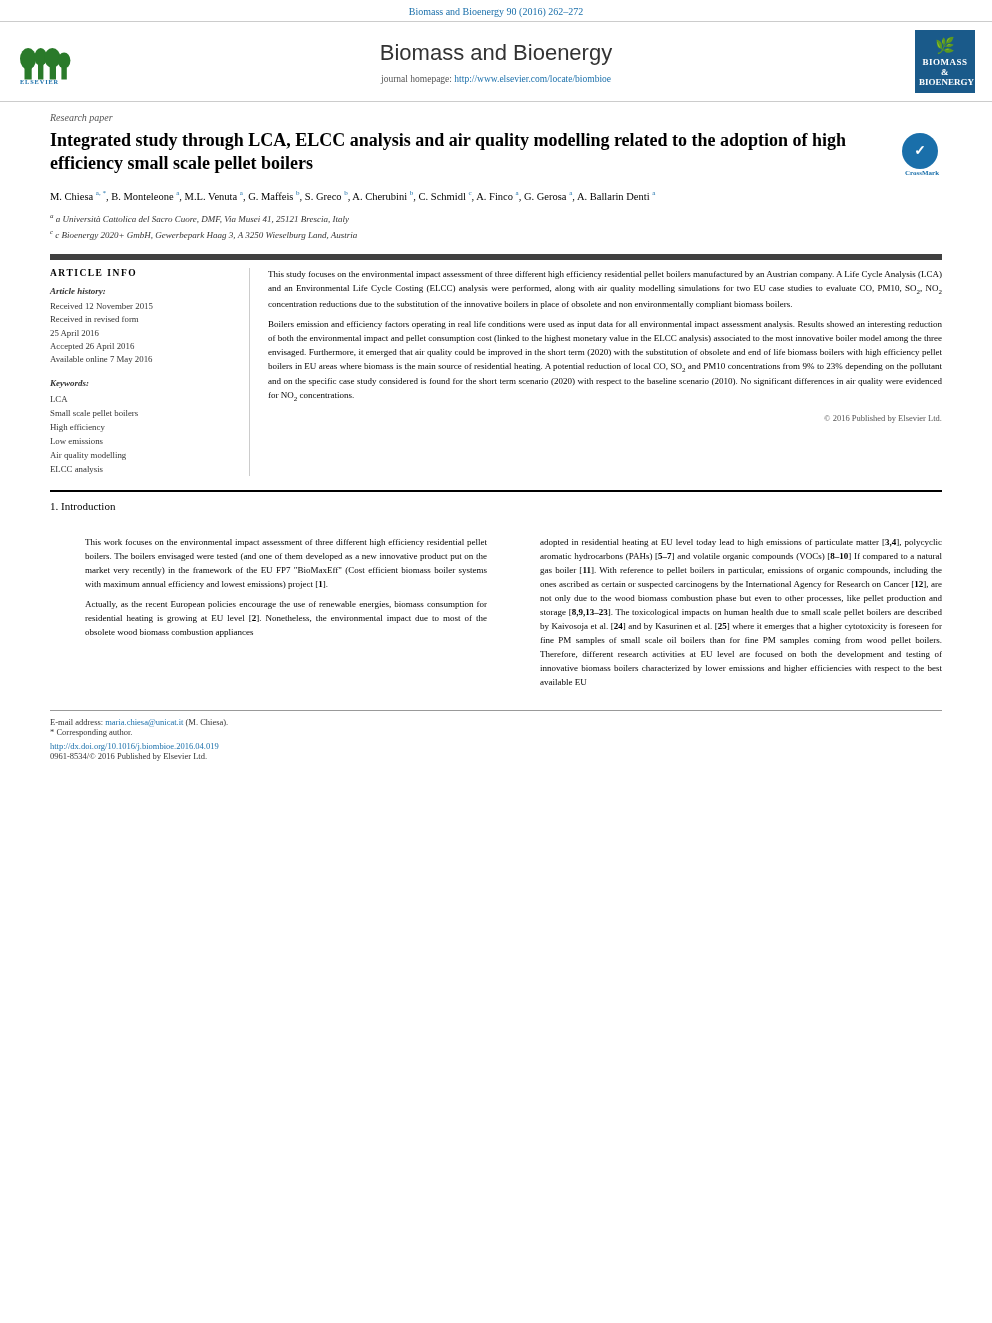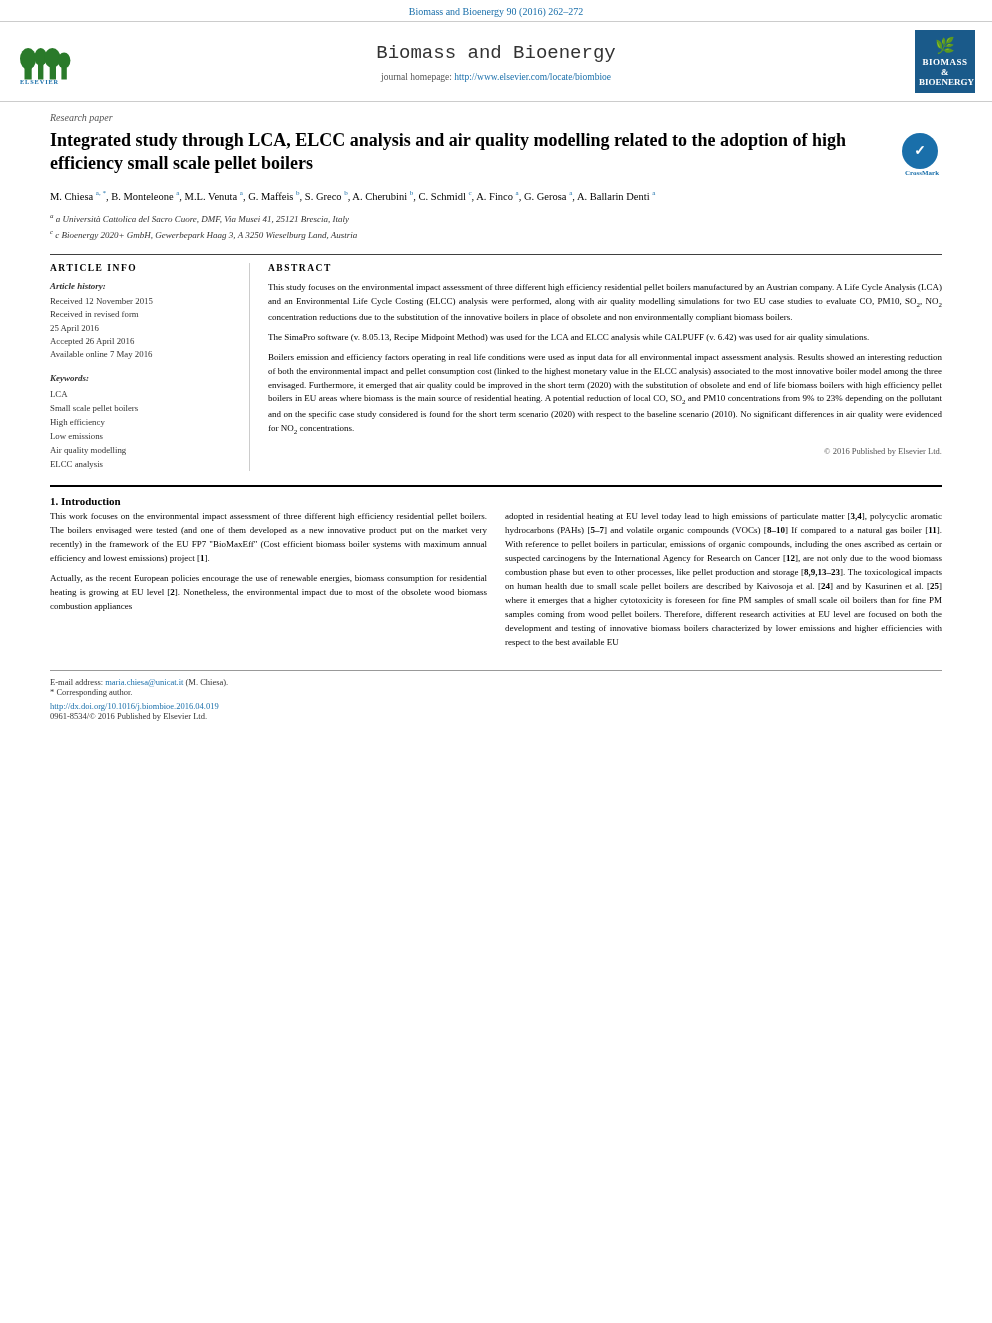--- a/index.html
+++ b/index.html
@@ -45,24 +45,24 @@
     .sciencedirect-line {
       font-size: 9.5px;
       color: #555;
       margin-bottom: 4px;
     }
     .sciencedirect-line a {
       color: #1a6faa;
       text-decoration: none;
     }
     .journal-title-main {
-      font-size: 19px;
+      font-size: 22px;
       font-weight: normal;
       color: #333;
-      font-family: Liberation Mono, monospace;
+      font-family: Liberation Sans, sans-serif;
       margin-bottom: 8px;
     }
     .journal-homepage {
       font-size: 9.5px;
       color: #555;
     }
     .journal-homepage a {
       color: #1a6faa;
       text-decoration: none;
     }
@@ -150,21 +150,21 @@
       margin-bottom: 12px;
       line-height: 1.6;
     }
     .affiliations sup {
       font-size: 7px;
     }
     .two-column {
       display: flex;
       gap: 18px;
       margin-top: 10px;
-      border-top: 1px solid #404040;
+      border-top: 6px solid #404040;
       padding-top: 8px;
     }
     .left-column {
       width: 200px;
       flex-shrink: 0;
       border-right: 1px solid #ccc;
       padding-right: 14px;
     }
     .right-column {
       flex: 1;
@@ -228,41 +228,42 @@
     .divider {
       border: none;
       border-top: 2px solid #000;
       margin: 14px 0 8px;
     }
     .intro-section {
       margin-top: 8px;
     }
     .section-number-title {
       font-size: 11px;
-      font-weight: bold;
-      margin-bottom: 3px;
+      font-weight: normal;
+      margin-bottom: 24px;
     }
     .intro-two-col {
       display: flex;
       gap: 18px;
     }
     .intro-left {
       flex: 1;
       font-size: 9px;
       text-align: justify;
       line-height: 1.55;
     }
     .intro-right {
       flex: 1;
       font-size: 9px;
       text-align: justify;
       line-height: 1.55;
     }
     .intro-left p, .intro-right p {
       margin-bottom: 6px;
+      margin-left: 35px;
     }
     .footnote-section {
       border-top: 1px solid #999;
       margin-top: 14px;
       padding-top: 6px;
       font-size: 8.5px;
       color: #333;
     }
     .footnote-section a {
       color: #1a6faa;
@@ -356,27 +357,23 @@
         <div class="keyword-item">LCA</div>
         <div class="keyword-item">Small scale pellet boilers</div>
         <div class="keyword-item">High efficiency</div>
         <div class="keyword-item">Low emissions</div>
         <div class="keyword-item">Air quality modelling</div>
         <div class="keyword-item">ELCC analysis</div>
       </div>
     </div>
 
     <div class="right-column">
-      <div class="abstract-title">ABSTRACT</div>
       <div class="abstract-text">
         <p>
           This study focuses on the environmental impact assessment of three different high efficiency residential pellet boilers manufactured by an Austrian company. A Life Cycle Analysis (LCA) and an Environmental Life Cycle Costing (ELCC) analysis were performed, along with air quality modelling simulations for two EU case studies to evaluate CO, PM10, SO<sub>2</sub>, NO<sub>2</sub> concentration reductions due to the substitution of the innovative boilers in place of obsolete and non environmentally compliant biomass boilers.
-        </p>
-        <p>
-          The SimaPro software (v. 8.05.13, Recipe Midpoint Method) was used for the LCA and ELCC analysis while CALPUFF (v. 6.42) was used for air quality simulations.
         </p>
         <p>
           Boilers emission and efficiency factors operating in real life conditions were used as input data for all environmental impact assessment analysis. Results showed an interesting reduction of both the environmental impact and pellet consumption cost (linked to the highest monetary value in the ELCC analysis) associated to the most innovative boiler model among the three envisaged. Furthermore, it emerged that air quality could be improved in the short term (2020) with the substitution of obsolete and end of life biomass boilers with high efficiency pellet boilers in EU areas where biomass is the main source of residential heating. A potential reduction of local CO, SO<sub>2</sub> and PM10 concentrations from 9% to 23% depending on the pollutant and on the specific case study considered is found for the short term scenario (2020) with respect to the baseline scenario (2010). No significant differences in air quality were evidenced for NO<sub>2</sub> concentrations.
         </p>
       </div>
       <div class="copyright-line">© 2016 Published by Elsevier Ltd.</div>
     </div>
   </div>
 
   <hr class="divider">

